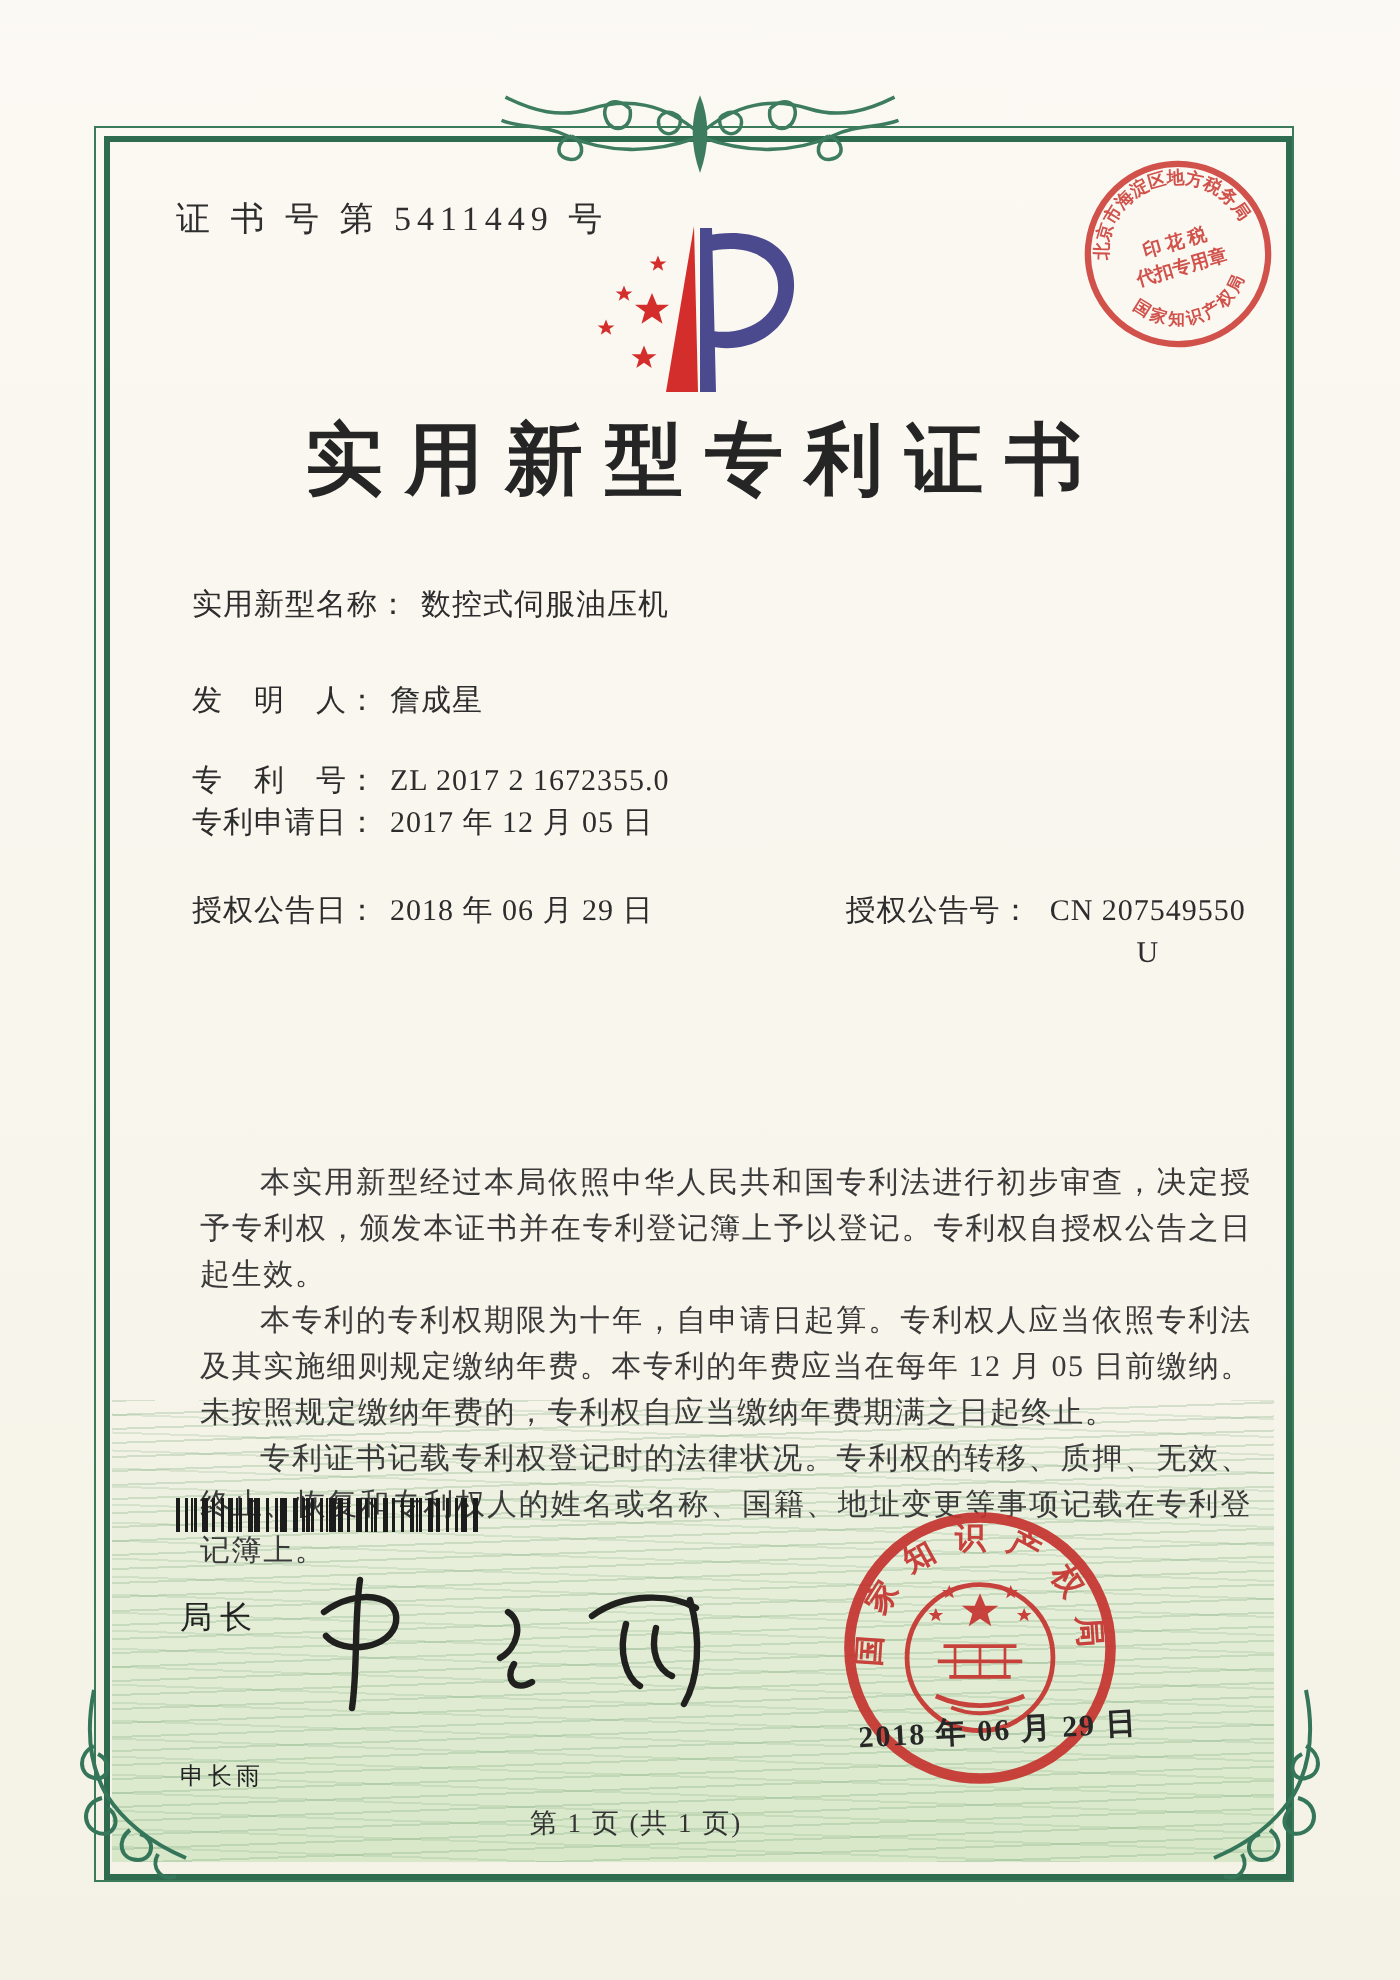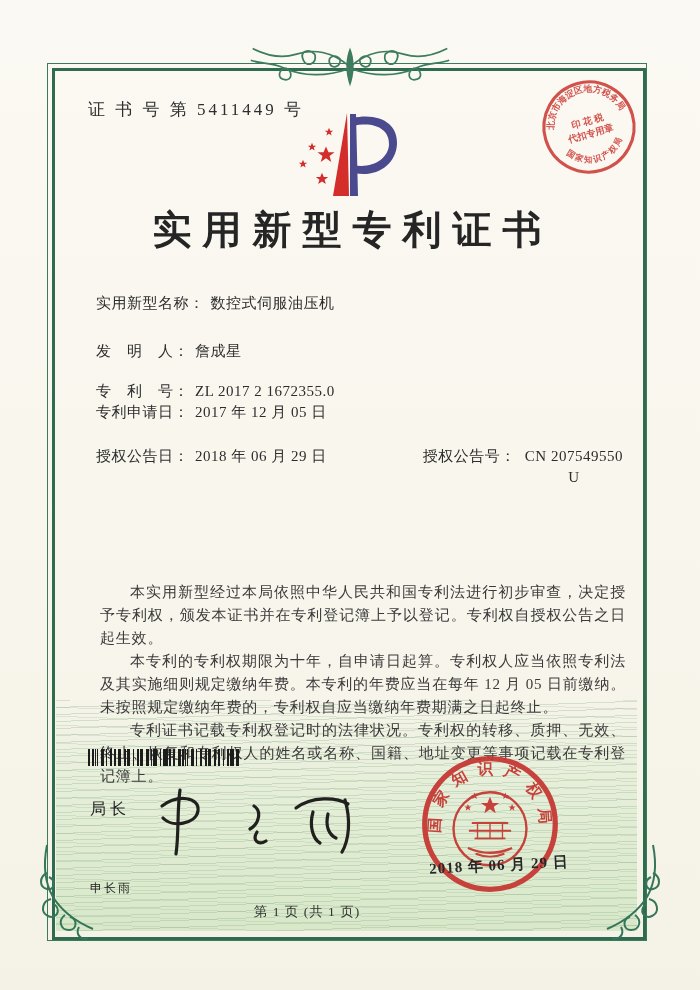--- a/index.html
+++ b/index.html
@@ -68,21 +68,21 @@
   .seal-date{
     position:absolute;left:420px;top:856px;width:158px;text-align:center;
     font-size:15px;font-weight:700;color:#272727;letter-spacing:1px;
     transform:rotate(-3deg);
   }
   .tax-stamp{
     position:absolute;left:540px;top:78px;width:98px;height:98px;
     transform:rotate(-16deg);opacity:0.88;
   }
   .footer{
-    position:absolute;left:53px;top:903px;width:508px;text-align:center;
+    position:absolute;left:64px;top:903px;width:508px;text-align:center;
     font-size:13.5px;color:#333;letter-spacing:1px;
   }
   .top-ornament{position:absolute;left:243px;top:41px;width:214px;height:54px;}
   .corner-fl{position:absolute;width:62px;height:100px;}
   .corner-fl.left{left:33px;top:843px;}
   .corner-fl.right{right:33px;top:843px;transform:scaleX(-1);}
   svg{display:block;}
 </style>
 </head>
 <body>

